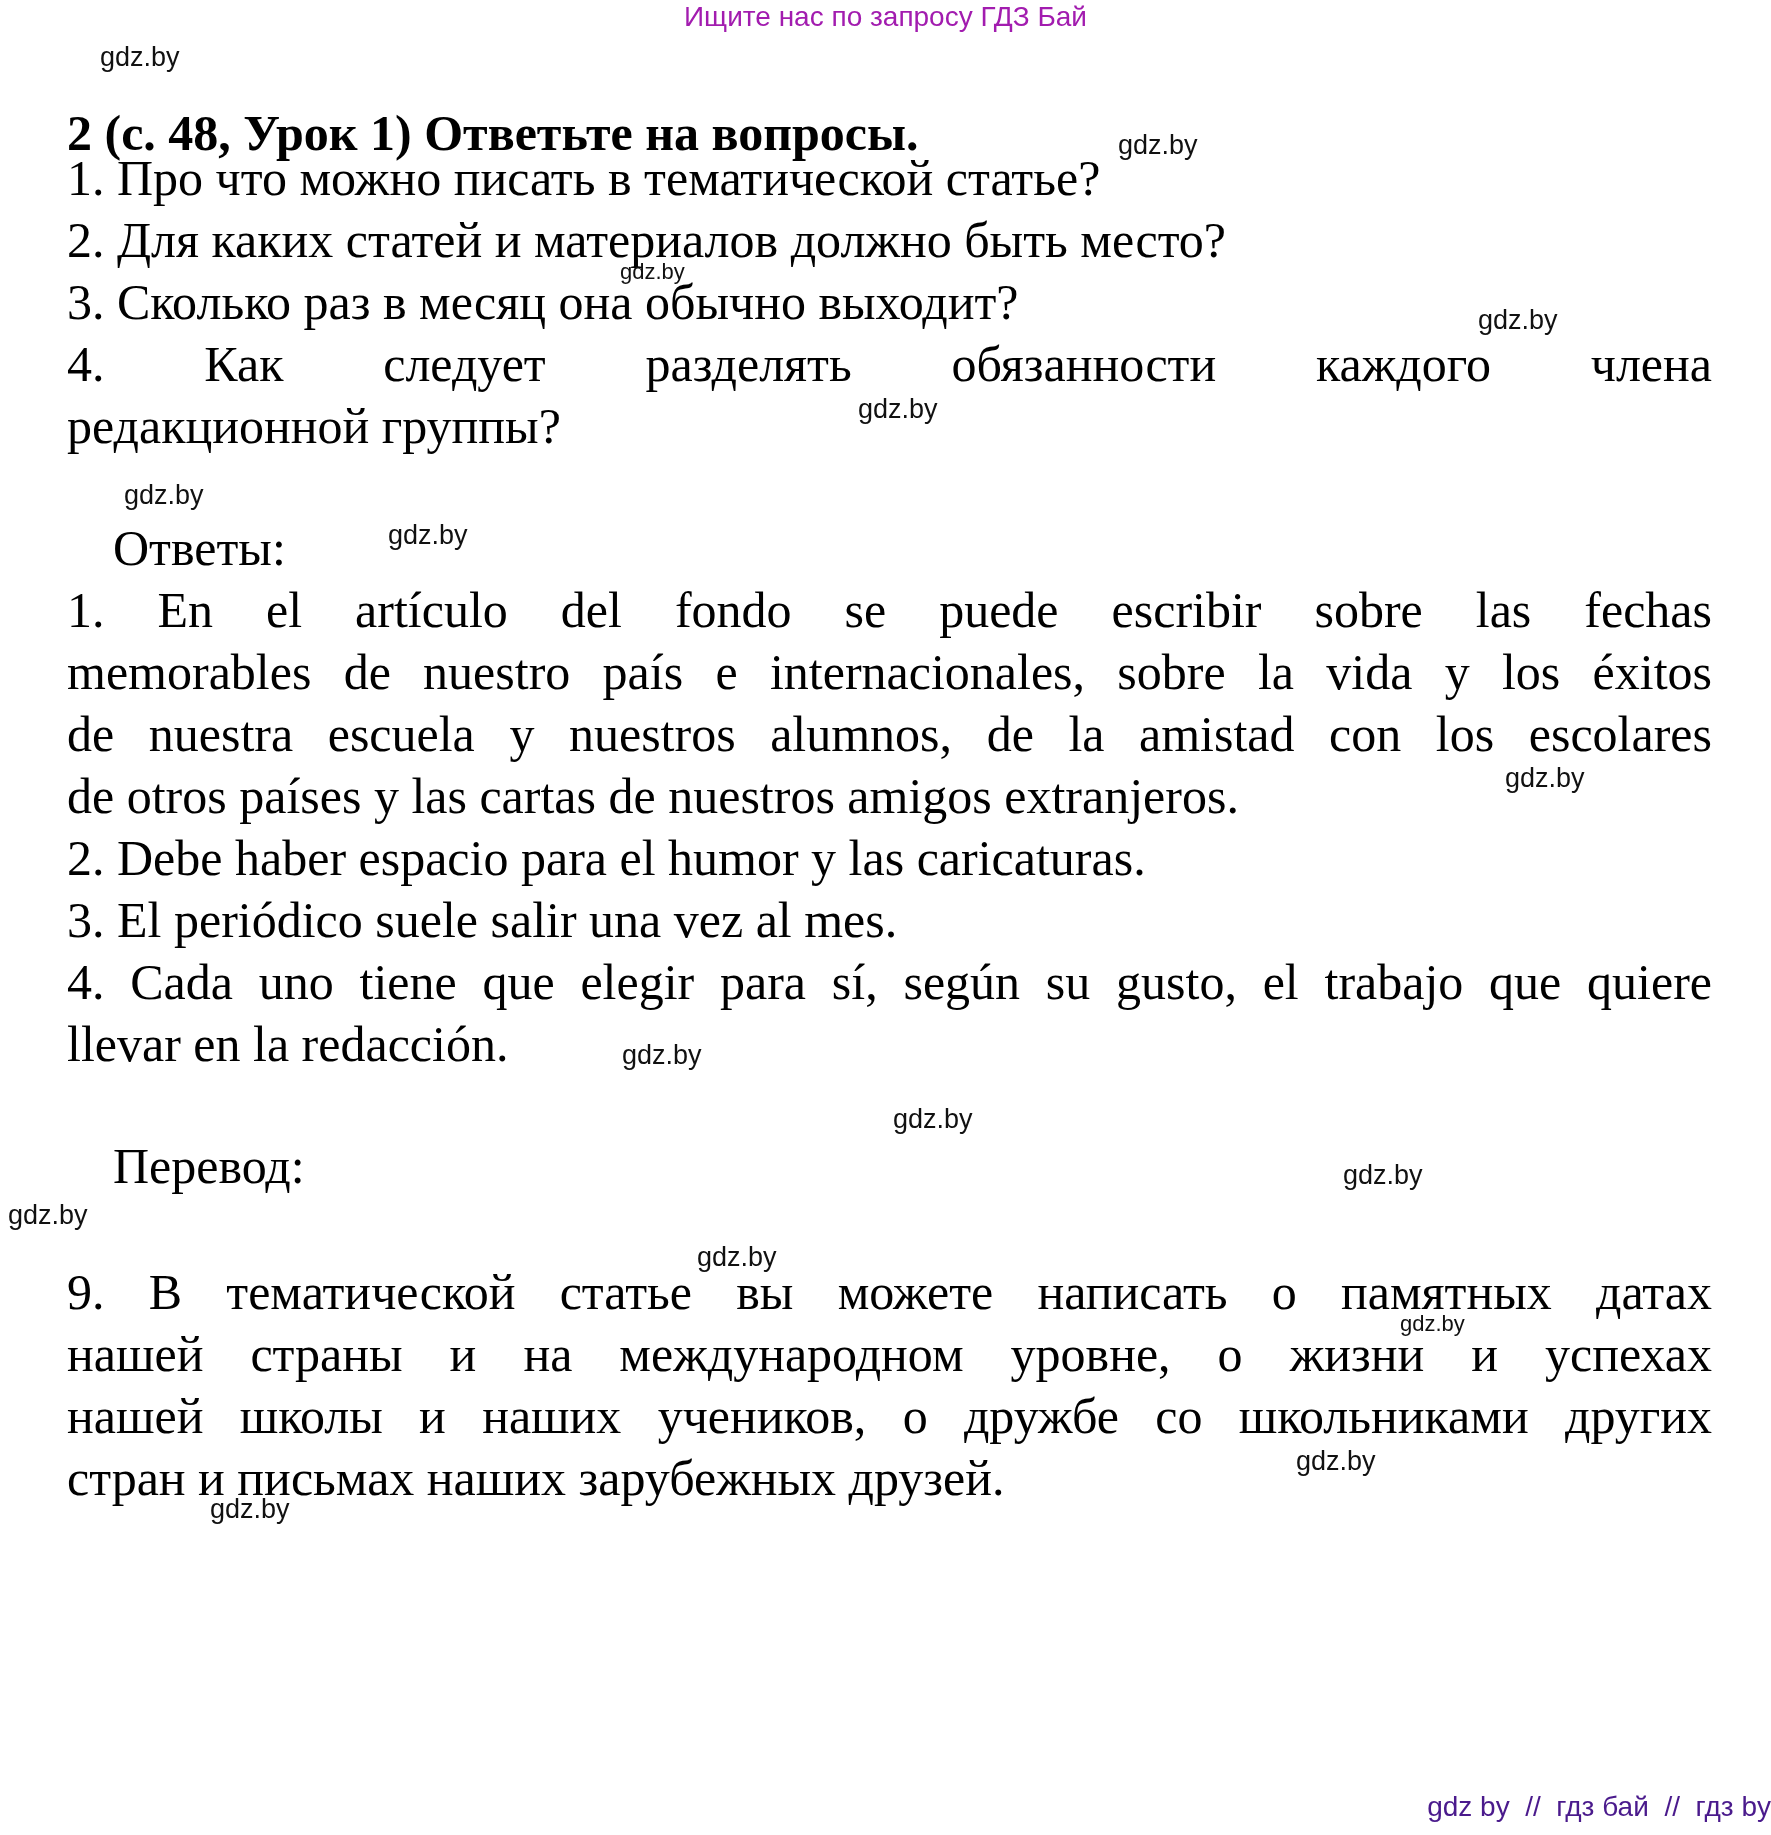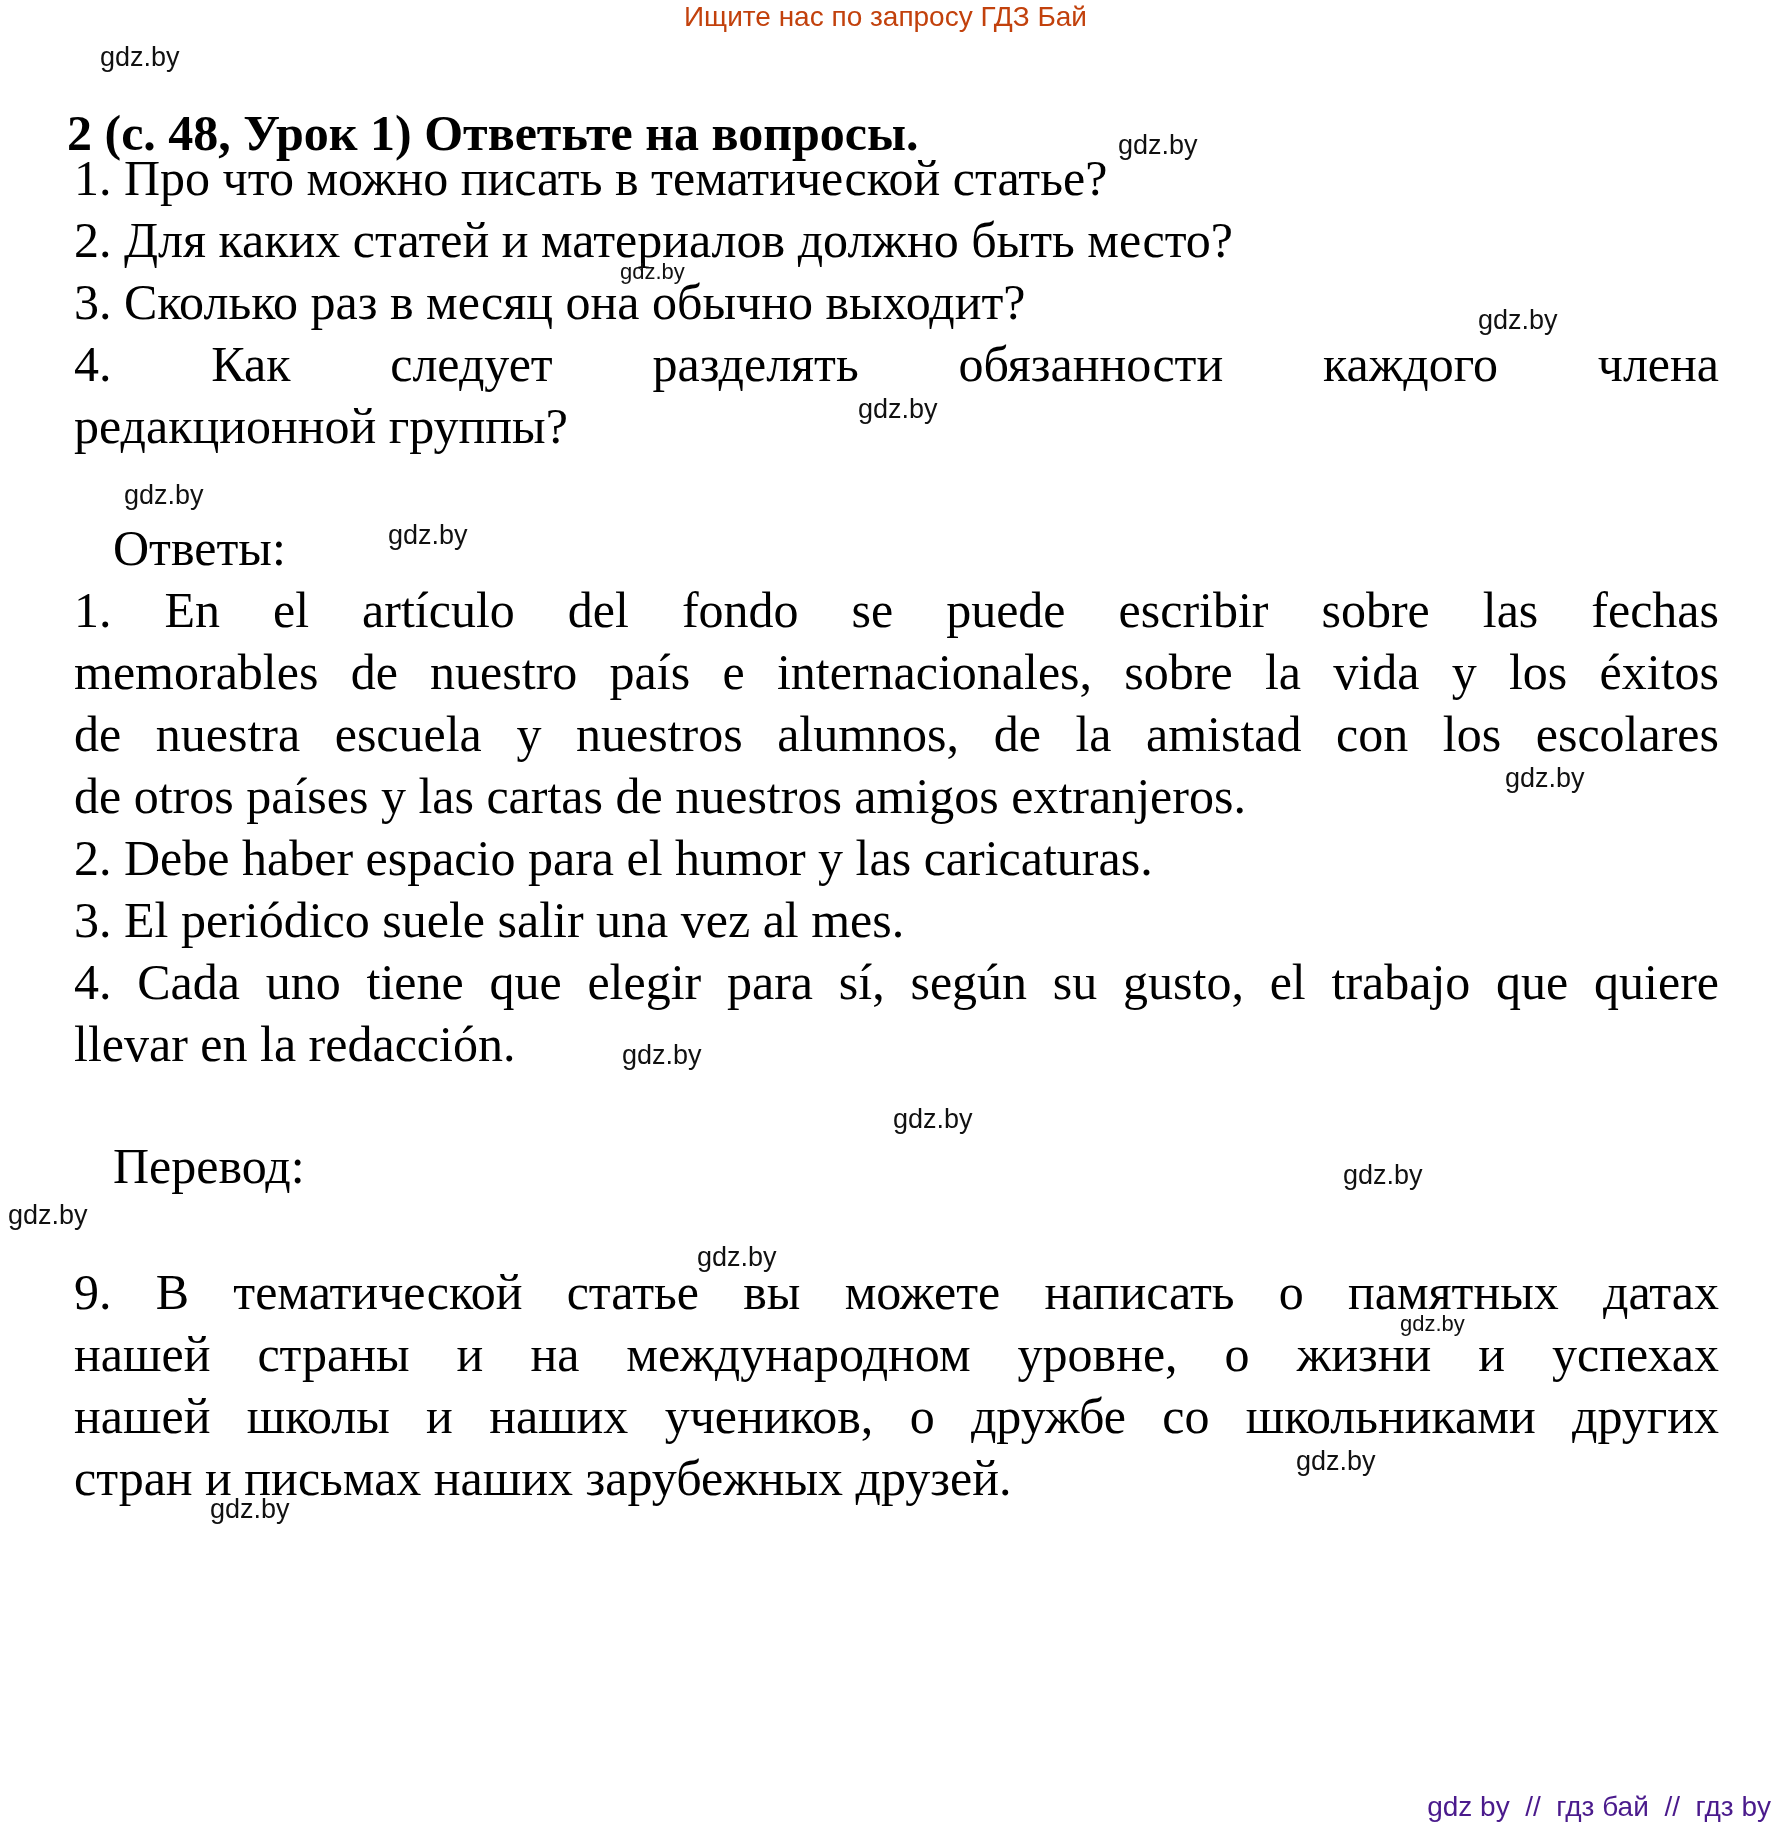--- a/index.html
+++ b/index.html
@@ -17,21 +17,21 @@
     }
     .banner {
       position: absolute;
       top: 0;
       left: 0;
       width: 1771px;
       text-align: center;
       font-family: "Liberation Sans", sans-serif;
       font-size: 28px;
       line-height: 34px;
-      color: #c2410c;
+      color: #a21caf;
     }
     .footer {
       position: absolute;
       top: 1790px;
       left: 0;
       width: 1771px;
       text-align: right;
       font-family: "Liberation Sans", sans-serif;
       font-size: 28px;
       line-height: 34px;
@@ -59,21 +59,20 @@
       font-weight: bold;
       white-space: nowrap;
     }
     .line {
       position: absolute;
       left: 67px;
       width: 1645px;
       font-size: 50px;
       line-height: 60px;
       white-space: nowrap;
-      margin-left: 7px;
     }
     .line.justify {
       text-align: justify;
       text-align-last: justify;
     }
     .heading {
       position: absolute;
       left: 67px;
       font-size: 50px;
       line-height: 60px;

